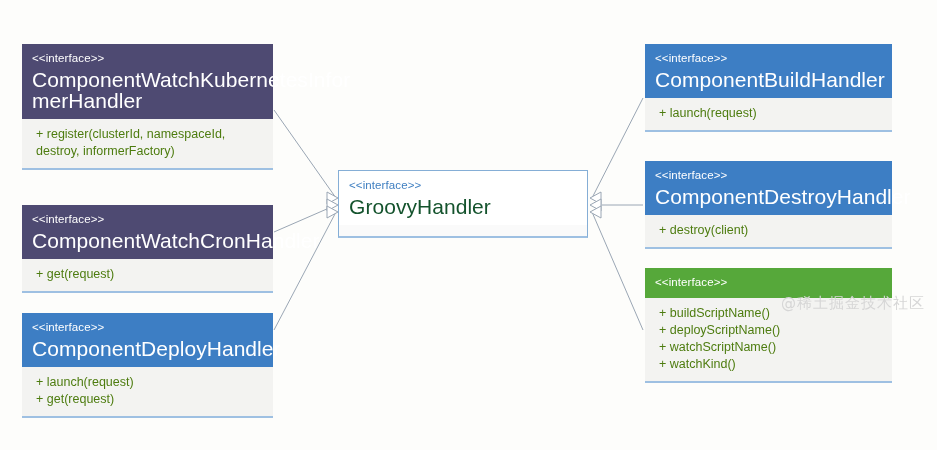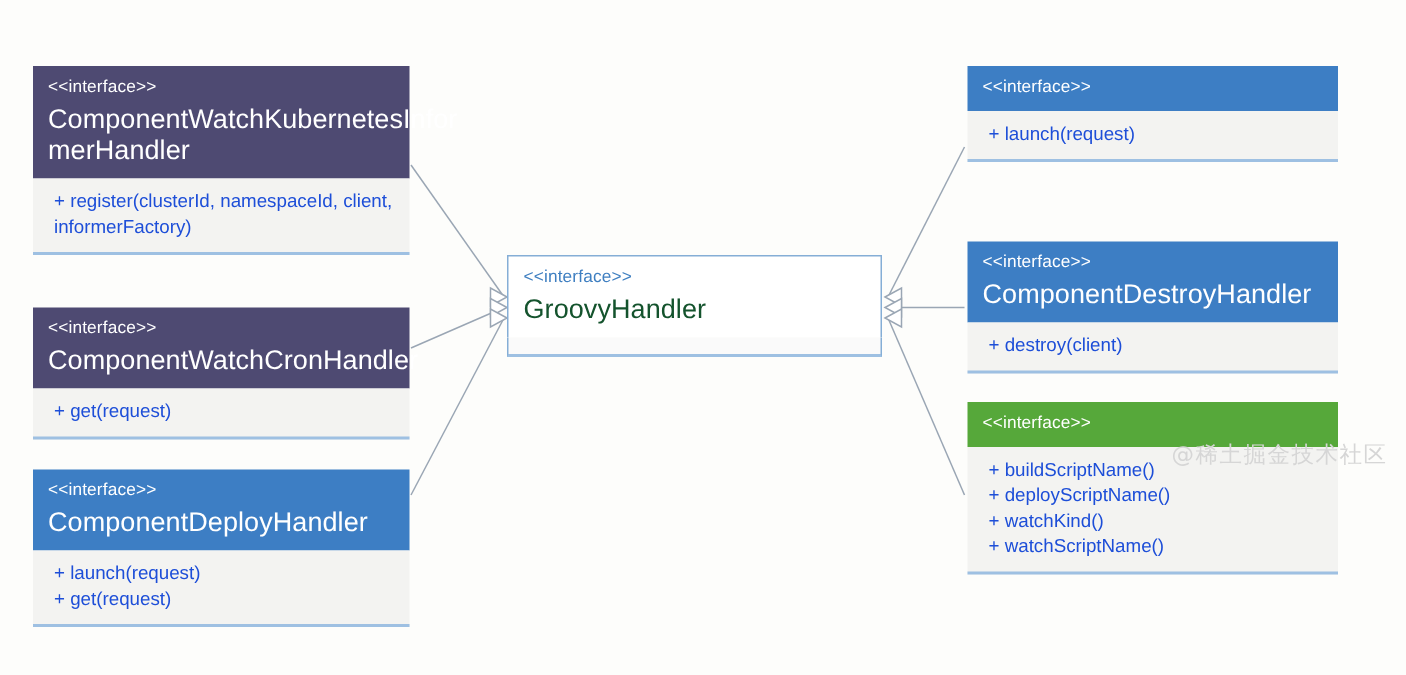--- a/index.html
+++ b/index.html
@@ -35,39 +35,39 @@
     box-sizing: border-box;
     padding: 7px 10px 8px 10px;
     color: #ffffff;
   }
   .uml-stereotype {
     font-size: 11.5px;
     line-height: 15px;
     letter-spacing: .1px;
   }
   .uml-name {
-    font-size: 18px;
+    font-size: 21px;
     line-height: 21px;
     margin-top: 3px;
     letter-spacing: .05px;
   }
   .uml-body {
     box-sizing: border-box;
     background: #f3f3f1;
     border-bottom: 2px solid #9ec0e2;
     padding: 7px 10px 8px 14px;
   }
   .uml-body.empty {
     padding: 0;
     height: 13px;
   }
   .uml-member {
     font-size: 12.5px;
     line-height: 17px;
-    color: #1d4ed8;
+    color: #4d7c0f;
     white-space: pre-wrap;
   }
 
   
   .hdr-purple { background: #4e4a72; }
   .hdr-blue   { background: #3d7ec4; }
   .hdr-green  { background: #56a83a; }
 
   .hdr-white {
     background: #ffffff;
@@ -118,21 +118,21 @@
     <polygon points="590,205 601,199 601,211" fill="#ffffff" stroke="#9aa6b4" stroke-width="1"></polygon>
     <polygon points="590,212 601,206 601,218" fill="#ffffff" stroke="#9aa6b4" stroke-width="1"></polygon>
   </svg>
 
   <div class="uml-class" style="left:22px; top:44px; width:251px;">
     <div class="uml-header hdr-purple">
       <div class="uml-stereotype">&lt;&lt;interface&gt;&gt;</div>
       <div class="uml-name">ComponentWatchKubernetesInfor merHandler</div>
     </div>
     <div class="uml-body">
-      <div class="uml-member">+ register(clusterId, namespaceId, client, informerFactory)</div>
+      <div class="uml-member">+ register(clusterId, namespaceId, destroy, informerFactory)</div>
     </div>
   </div>
 
   <div class="uml-class" style="left:22px; top:205px; width:251px;">
     <div class="uml-header hdr-purple">
       <div class="uml-stereotype">&lt;&lt;interface&gt;&gt;</div>
       <div class="uml-name">ComponentWatchCronHandler</div>
     </div>
     <div class="uml-body">
       <div class="uml-member">+ get(request)</div>
@@ -154,20 +154,21 @@
     <div class="uml-header hdr-white">
       <div class="uml-stereotype">&lt;&lt;interface&gt;&gt;</div>
       <div class="uml-name">GroovyHandler</div>
     </div>
     <div class="uml-body body-white empty"></div>
   </div>
 
   <div class="uml-class" style="left:645px; top:44px; width:247px;">
     <div class="uml-header hdr-blue">
       <div class="uml-stereotype">&lt;&lt;interface&gt;&gt;</div>
+      <div class="uml-name">ComponentBuildHandler</div>
     </div>
     <div class="uml-body">
       <div class="uml-member">+ launch(request)</div>
     </div>
   </div>
 
   <div class="uml-class" style="left:645px; top:161px; width:247px;">
     <div class="uml-header hdr-blue">
       <div class="uml-stereotype">&lt;&lt;interface&gt;&gt;</div>
       <div class="uml-name">ComponentDestroyHandler</div>
@@ -177,20 +178,20 @@
     </div>
   </div>
 
   <div class="uml-class" style="left:645px; top:268px; width:247px;">
     <div class="uml-header hdr-green">
       <div class="uml-stereotype">&lt;&lt;interface&gt;&gt;</div>
     </div>
     <div class="uml-body">
       <div class="uml-member">+ buildScriptName()</div>
       <div class="uml-member">+ deployScriptName()</div>
+      <div class="uml-member">+ watchScriptName()</div>
       <div class="uml-member">+ watchKind()</div>
-      <div class="uml-member">+ watchScriptName()</div>
     </div>
   </div>
 
   <div class="watermark">@稀土掘金技术社区</div>
 
 </div>
 
 </body></html>

